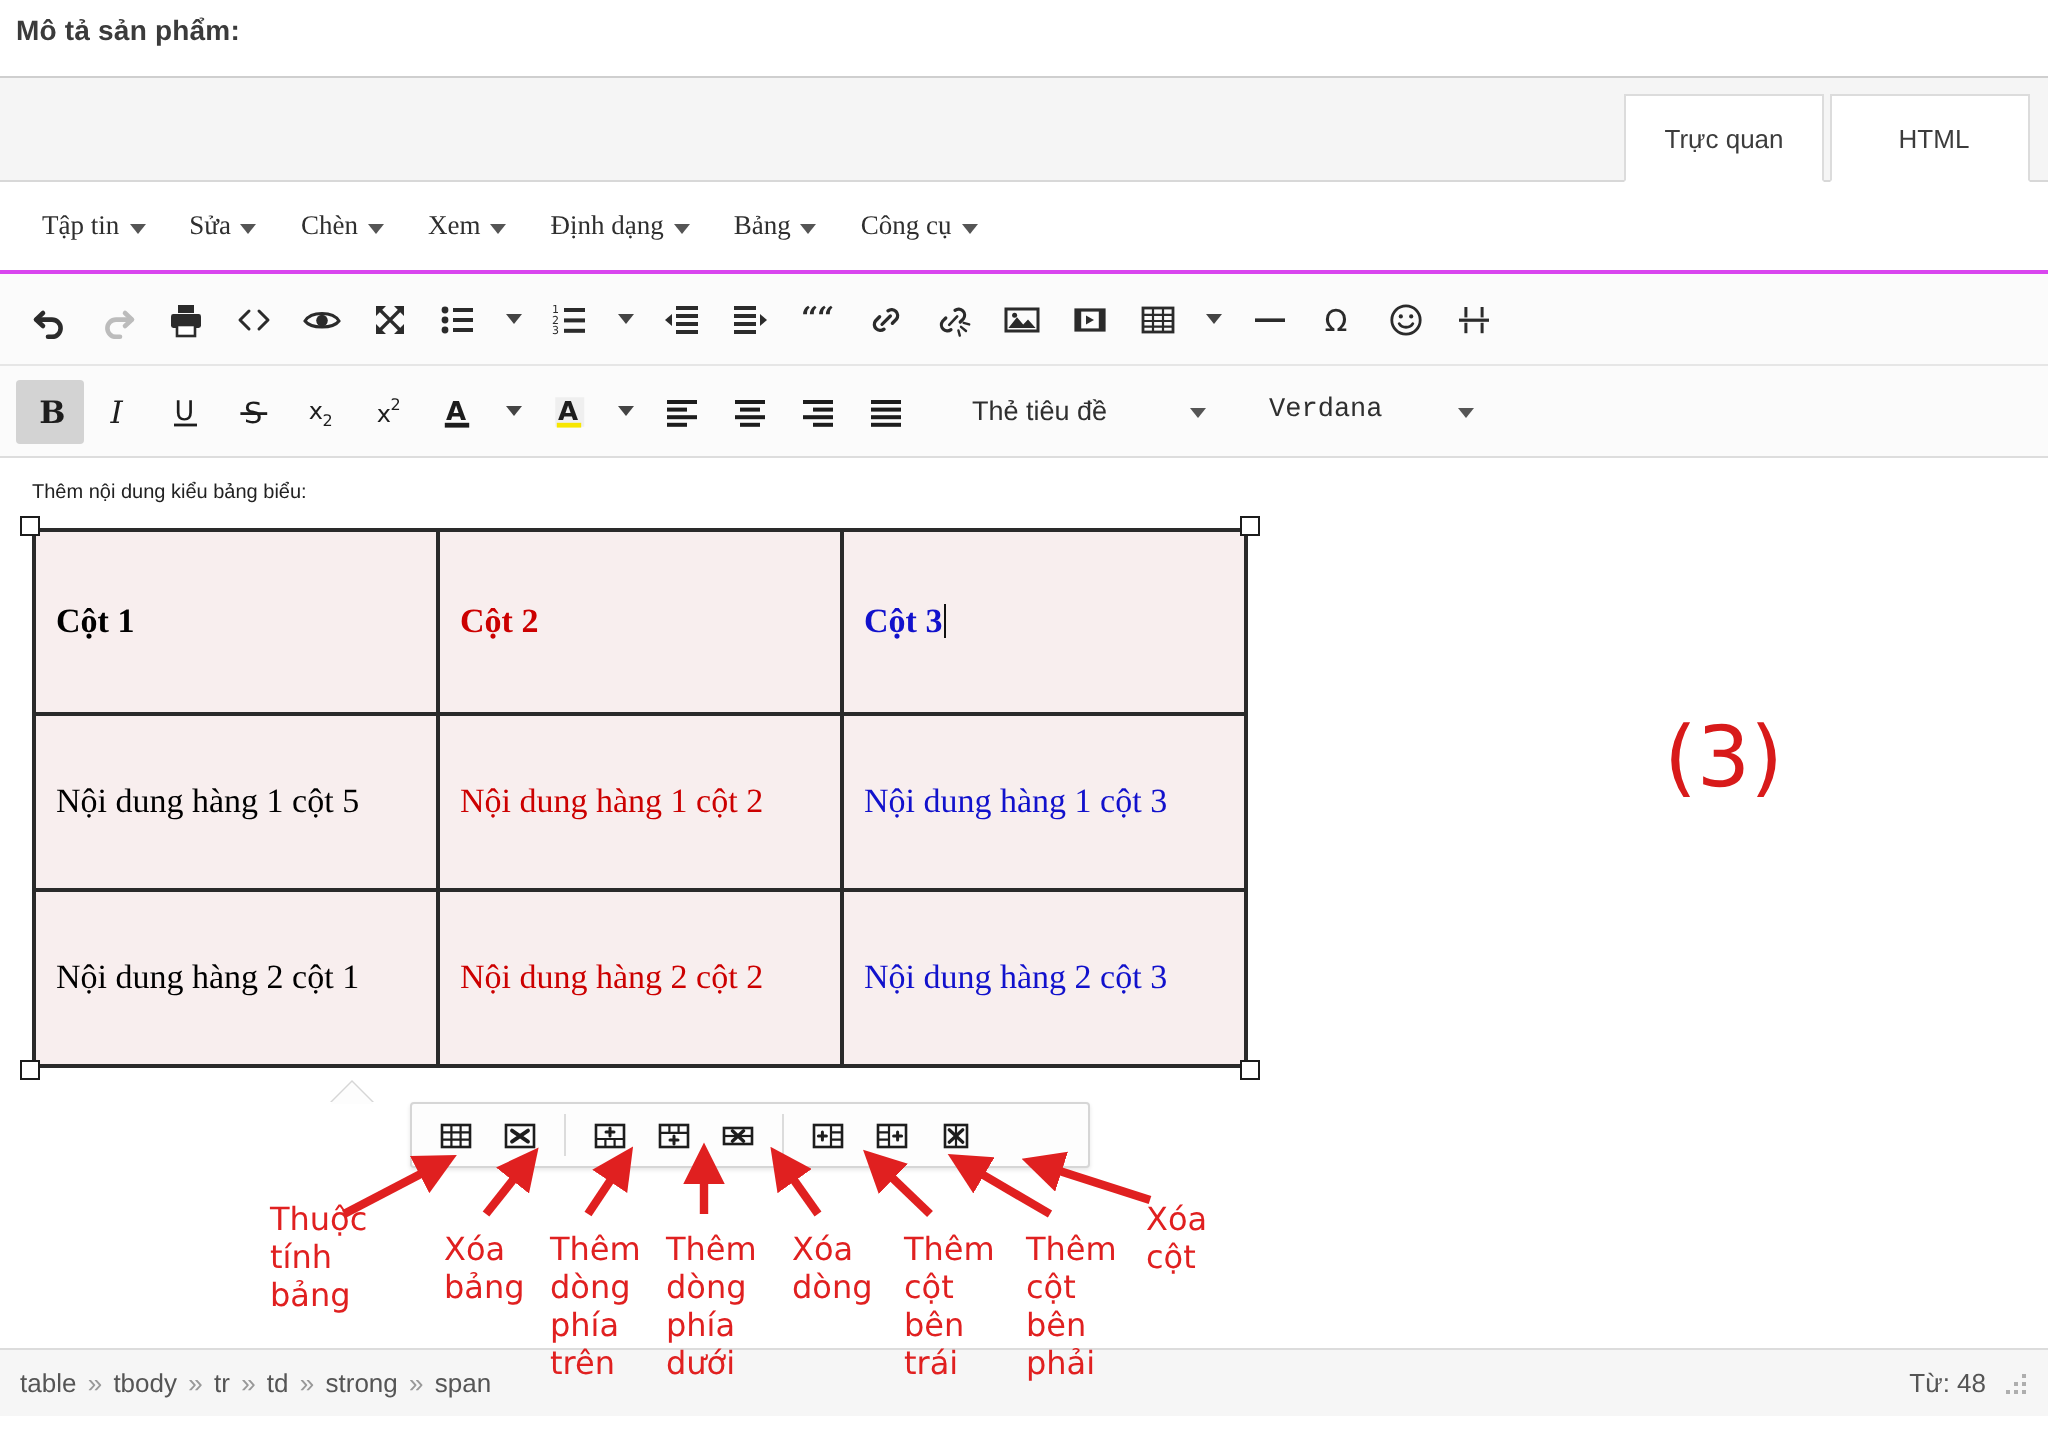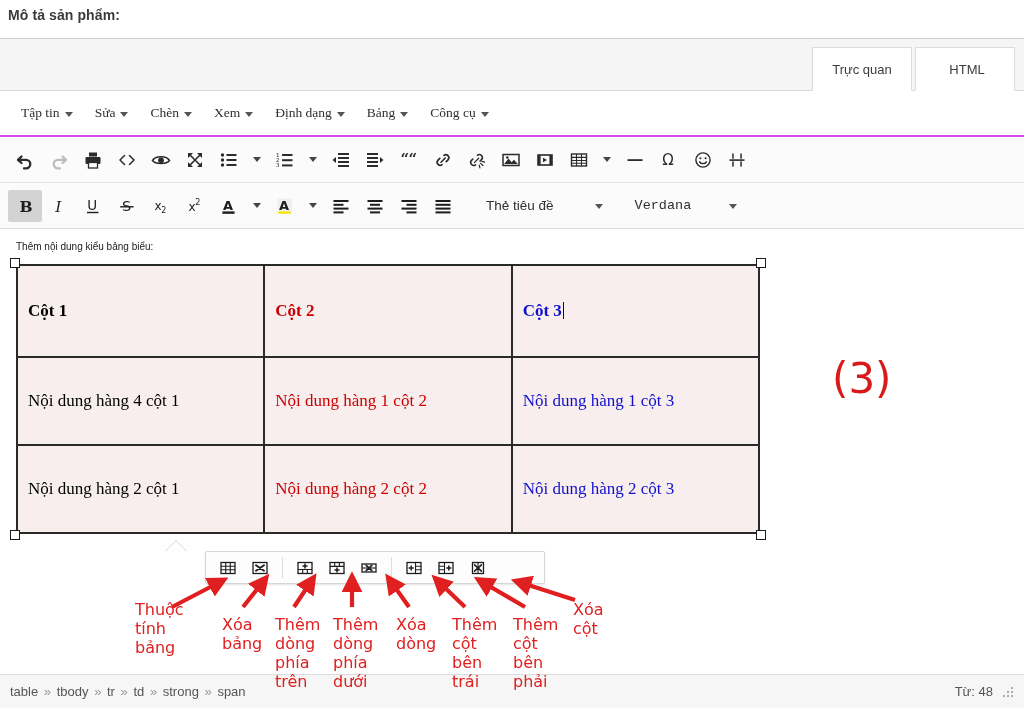--- a/index.html
+++ b/index.html
@@ -101,21 +101,21 @@
     overflow:hidden;
   }
   .intro{
     font-size:10px; color:#222; margin:0 0 12px 2px;
     font-family:"Liberation Sans", sans-serif;
   }
 
   
   .tbl-wrap{ position:relative; display:inline-block; margin-left:2px;}
   table.doc{
-    border-collapse:collapse; width:744px;
+    border-collapse:collapse; width:608px;
     background:#4c1d95;
     border:2px solid #1d1d1d;
     table-layout:fixed;
   }
   table.doc td{
     border:2px solid #2a2a2a;
     background:#f8eeee;
     height:88px; padding:0 10px;
     vertical-align:middle;
     font-family:"Liberation Serif", serif;
@@ -499,21 +499,21 @@
 
     <div class="tbl-wrap">
       <table class="doc">
         <tbody>
           <tr class="head">
             <td class="c-black">Cột 1</td>
             <td class="c-red">Cột 2</td>
             <td class="c-blue"><span>Cột 3</span><span class="caret-bar"></span></td>
           </tr>
           <tr>
-            <td class="c-black">Nội dung hàng 4 cột 1</td>
+            <td class="c-black">Nội dung hàng 1 cột 5</td>
             <td class="c-red">Nội dung hàng 1 cột 2</td>
             <td class="c-blue">Nội dung hàng 1 cột 3</td>
           </tr>
           <tr>
             <td class="c-black">Nội dung hàng 2 cột 1</td>
             <td class="c-red">Nội dung hàng 2 cột 2</td>
             <td class="c-blue">Nội dung hàng 2 cột 3</td>
           </tr>
         </tbody>
       </table>

